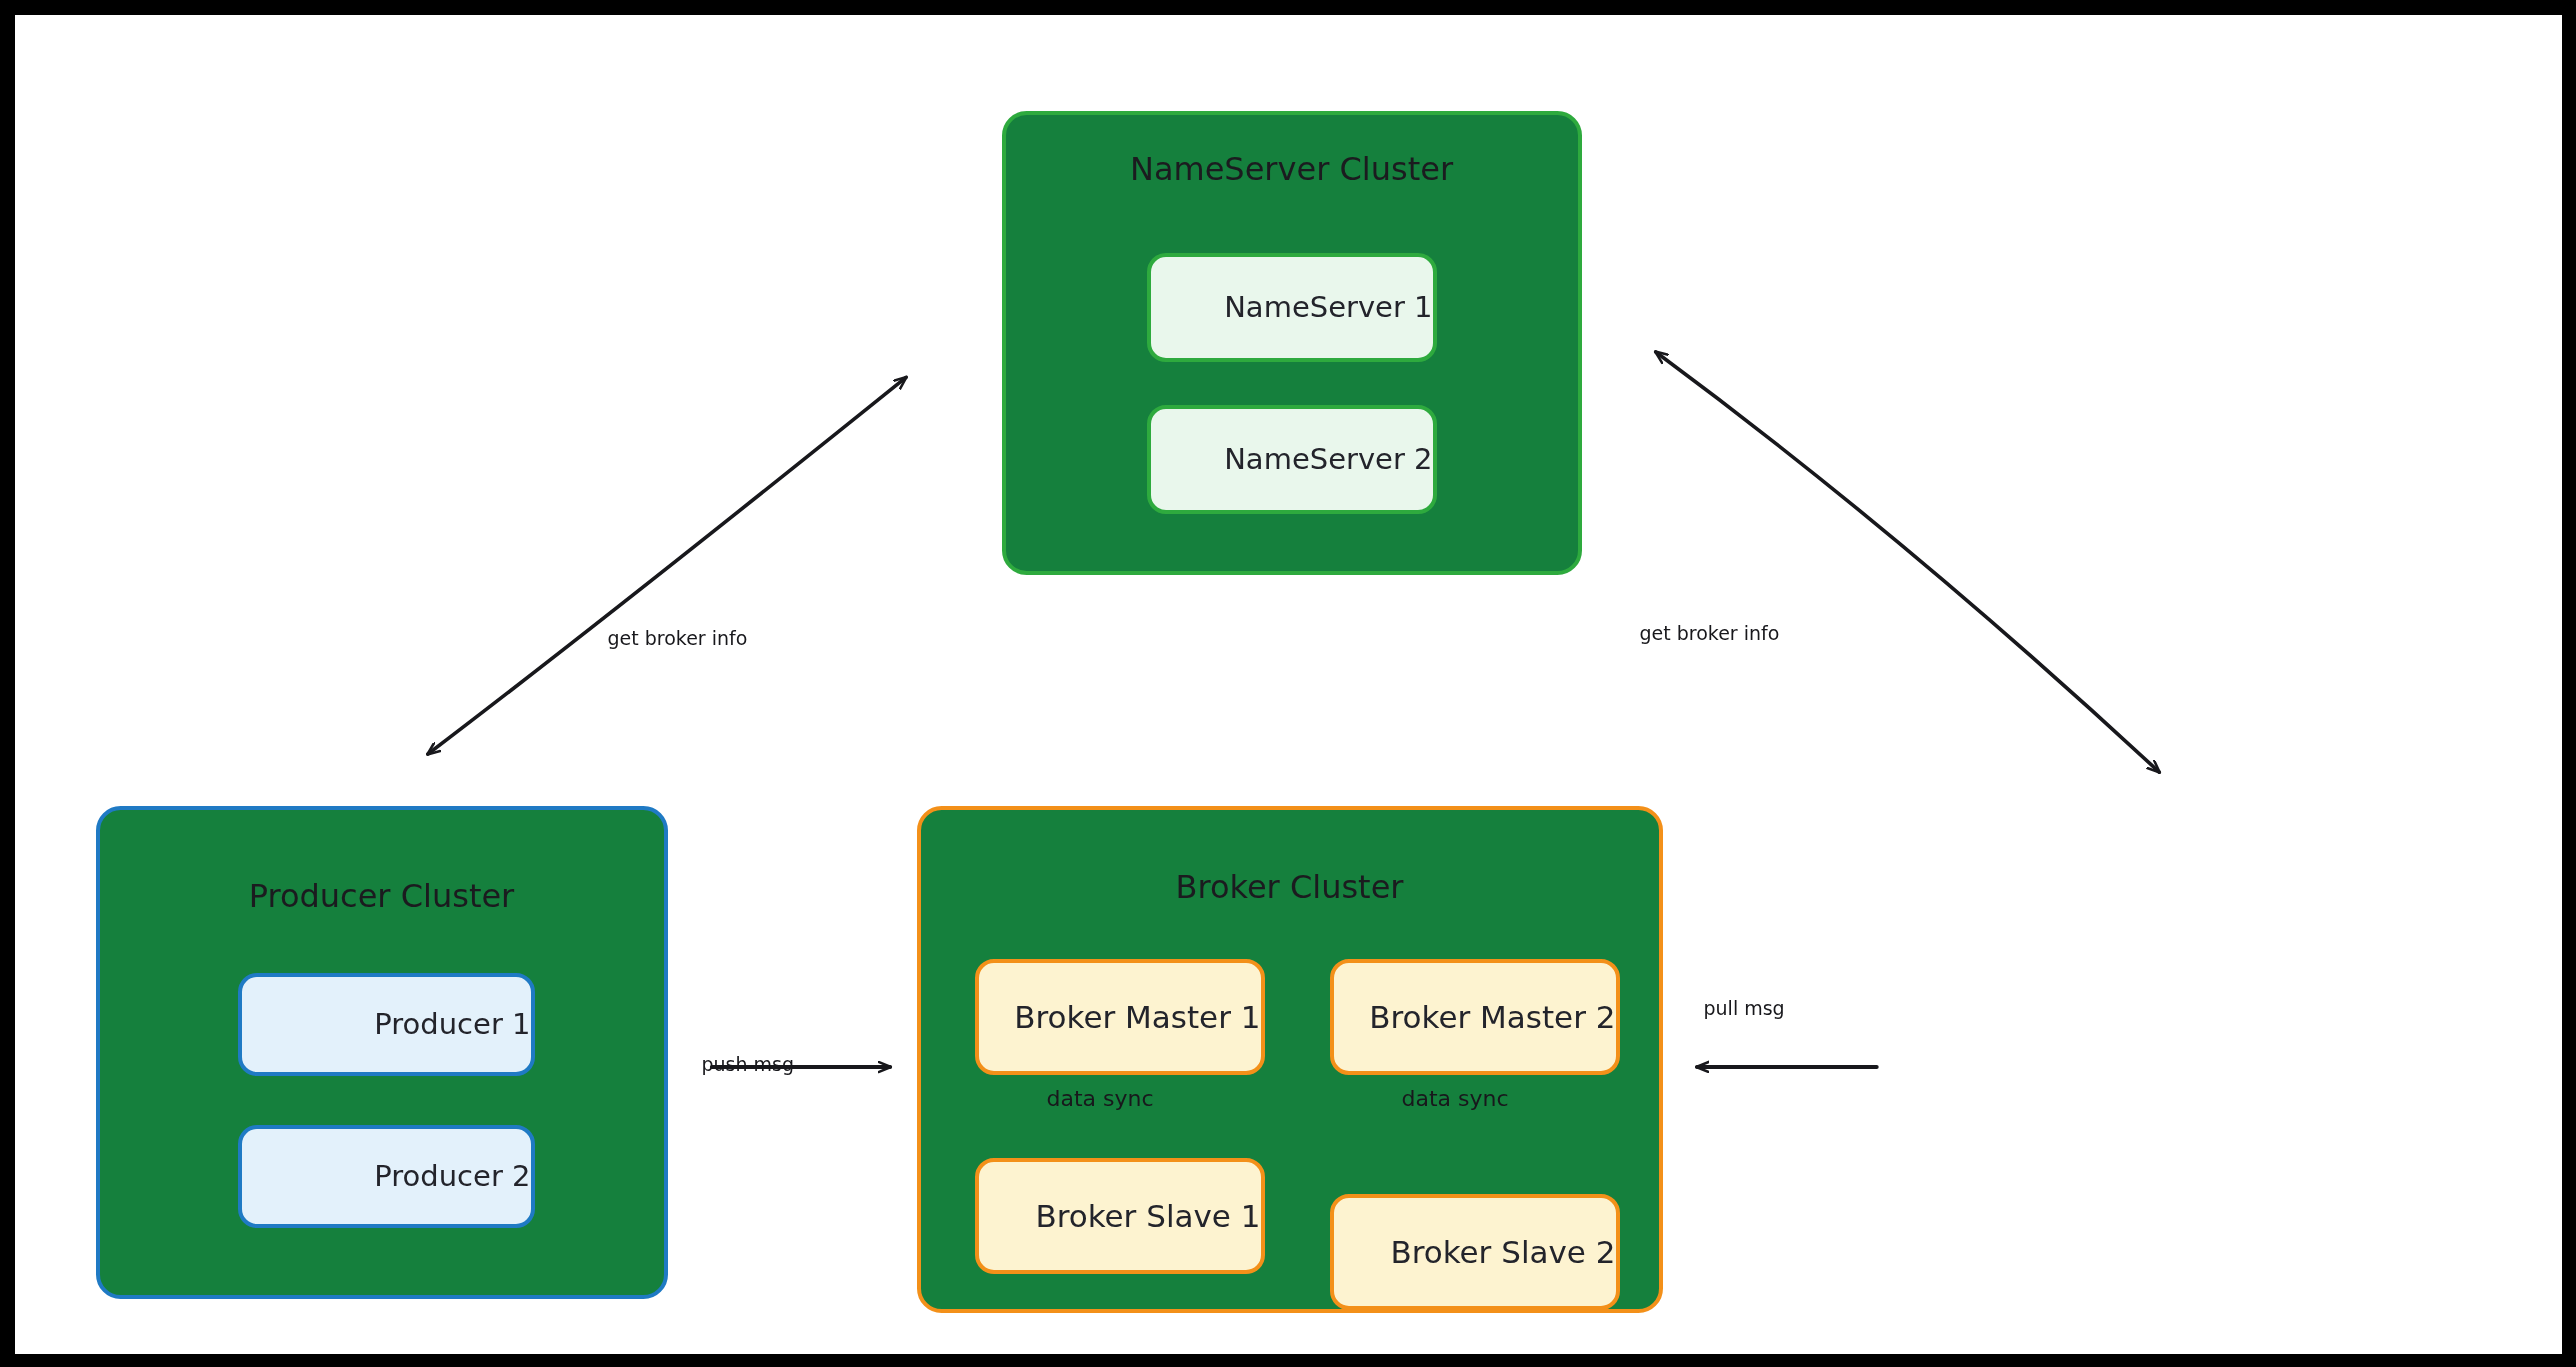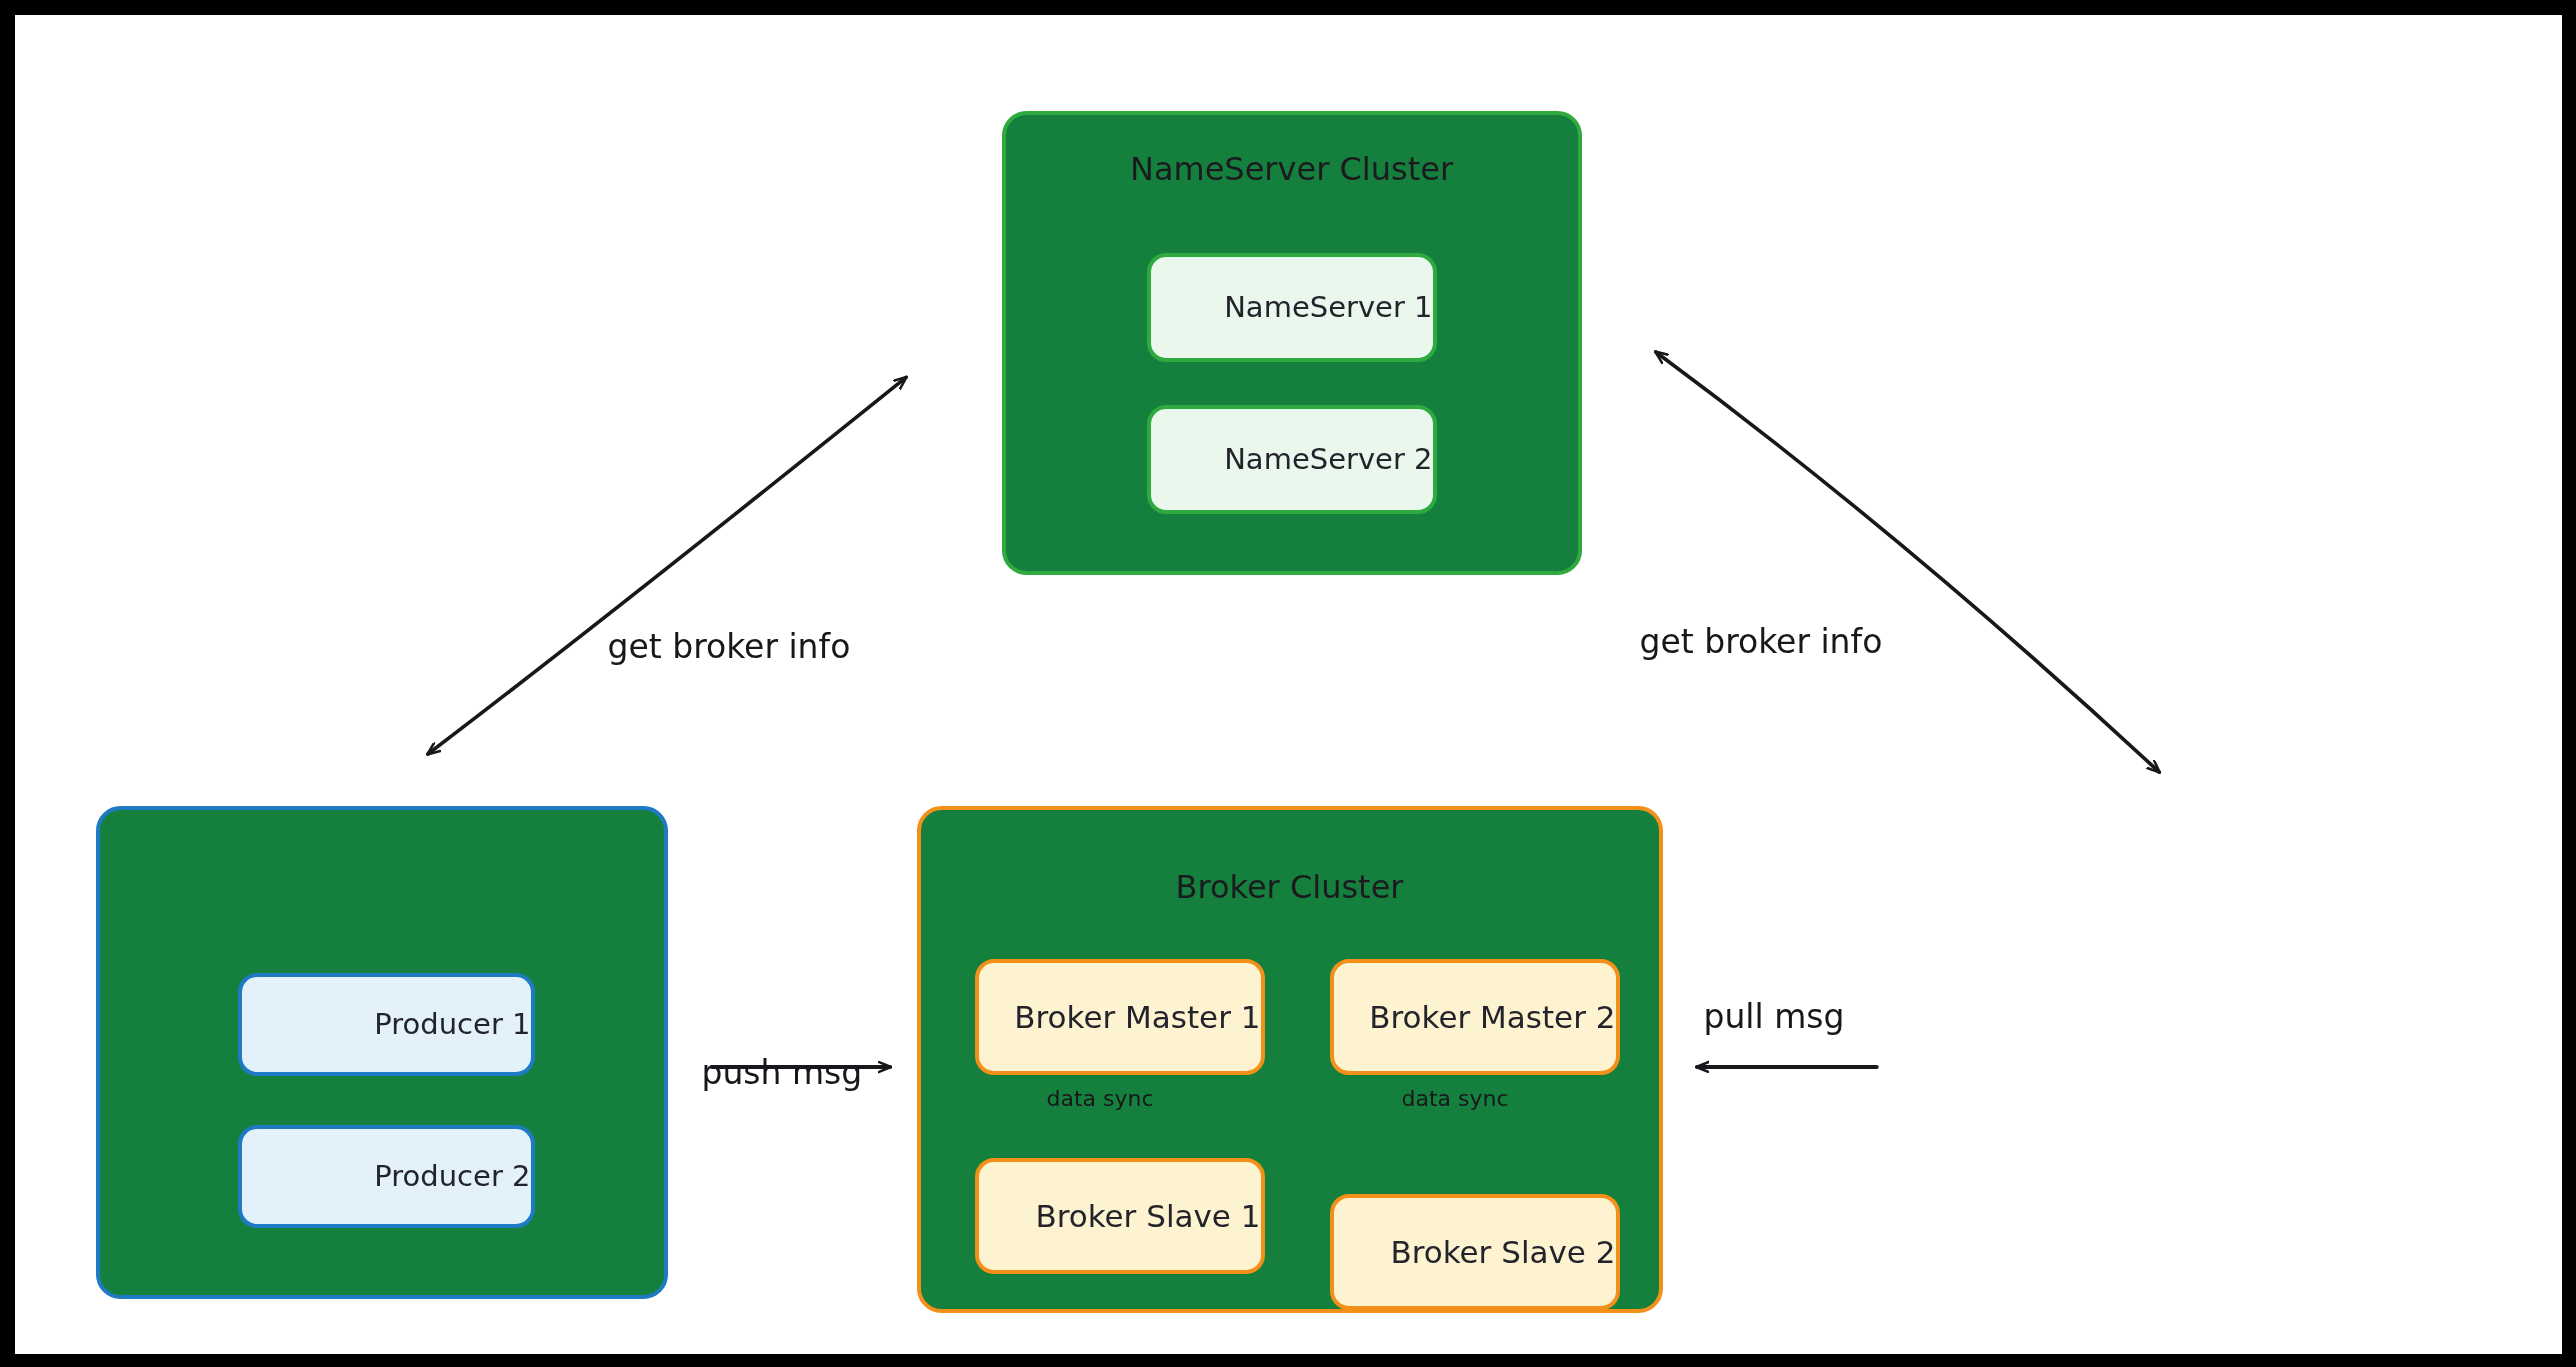--- a/index.html
+++ b/index.html
@@ -70,21 +70,21 @@
   }
   .ns-cluster { border-color: #2eaa3e; }
   .ns-node { border-color: #2eaa3e; background: #e9f7ec; }
   .blue-cluster { border-color: #1f7ac4; }
   .blue-node { border-color: #1f7ac4; background: #e3f1fb; }
   .orange-cluster { border-color: #f39019; }
   .orange-node { border-color: #f39019; background: #fdf3d0; }
   .t-cluster { font-size: 32px; }
   .t-node-lg { font-size: 29px; }
   .t-node-sm { font-size: 31px; }
-  .t-edge-lg { font-size: 33px; }
+  .t-edge-lg { font-size: 19px; }
   .t-edge-sm { font-size: 22px; }
 </style>
 </head>
 <body>
 
 <div id="canvas">
   <div id="page">
 
     <svg class="layer" viewBox="0 0 3516 1848">
       <defs>
@@ -131,20 +131,21 @@
       <div class="cluster-title t-cluster" style="top:35px;">NameServer Cluster</div>
       <div class="node-box ns-node" style="left:141px; top:138px; width:290px; height:109px;">
         <span class="node-label t-node-lg">NameServer 1</span>
       </div>
       <div class="node-box ns-node" style="left:141px; top:290px; width:290px; height:109px;">
         <span class="node-label t-node-lg">NameServer 2</span>
       </div>
     </div>
 
     <div class="cluster-box blue-cluster" style="left:81px; top:791px; width:572px; height:493px;">
+      <div class="cluster-title t-cluster" style="top:67px;">Producer Cluster</div>
       <div class="node-box blue-node" style="left:138px; top:163px; width:297px; height:103px;">
         <span class="node-label t-node-lg">Producer 1</span>
       </div>
       <div class="node-box blue-node" style="left:138px; top:315px; width:297px; height:103px;">
         <span class="node-label t-node-lg">Producer 2</span>
       </div>
     </div>
 
     <div class="cluster-box orange-cluster" style="left:902px; top:791px; width:746px; height:507px;">
       <div class="cluster-title t-cluster" style="top:58px;">Broker Cluster</div>

